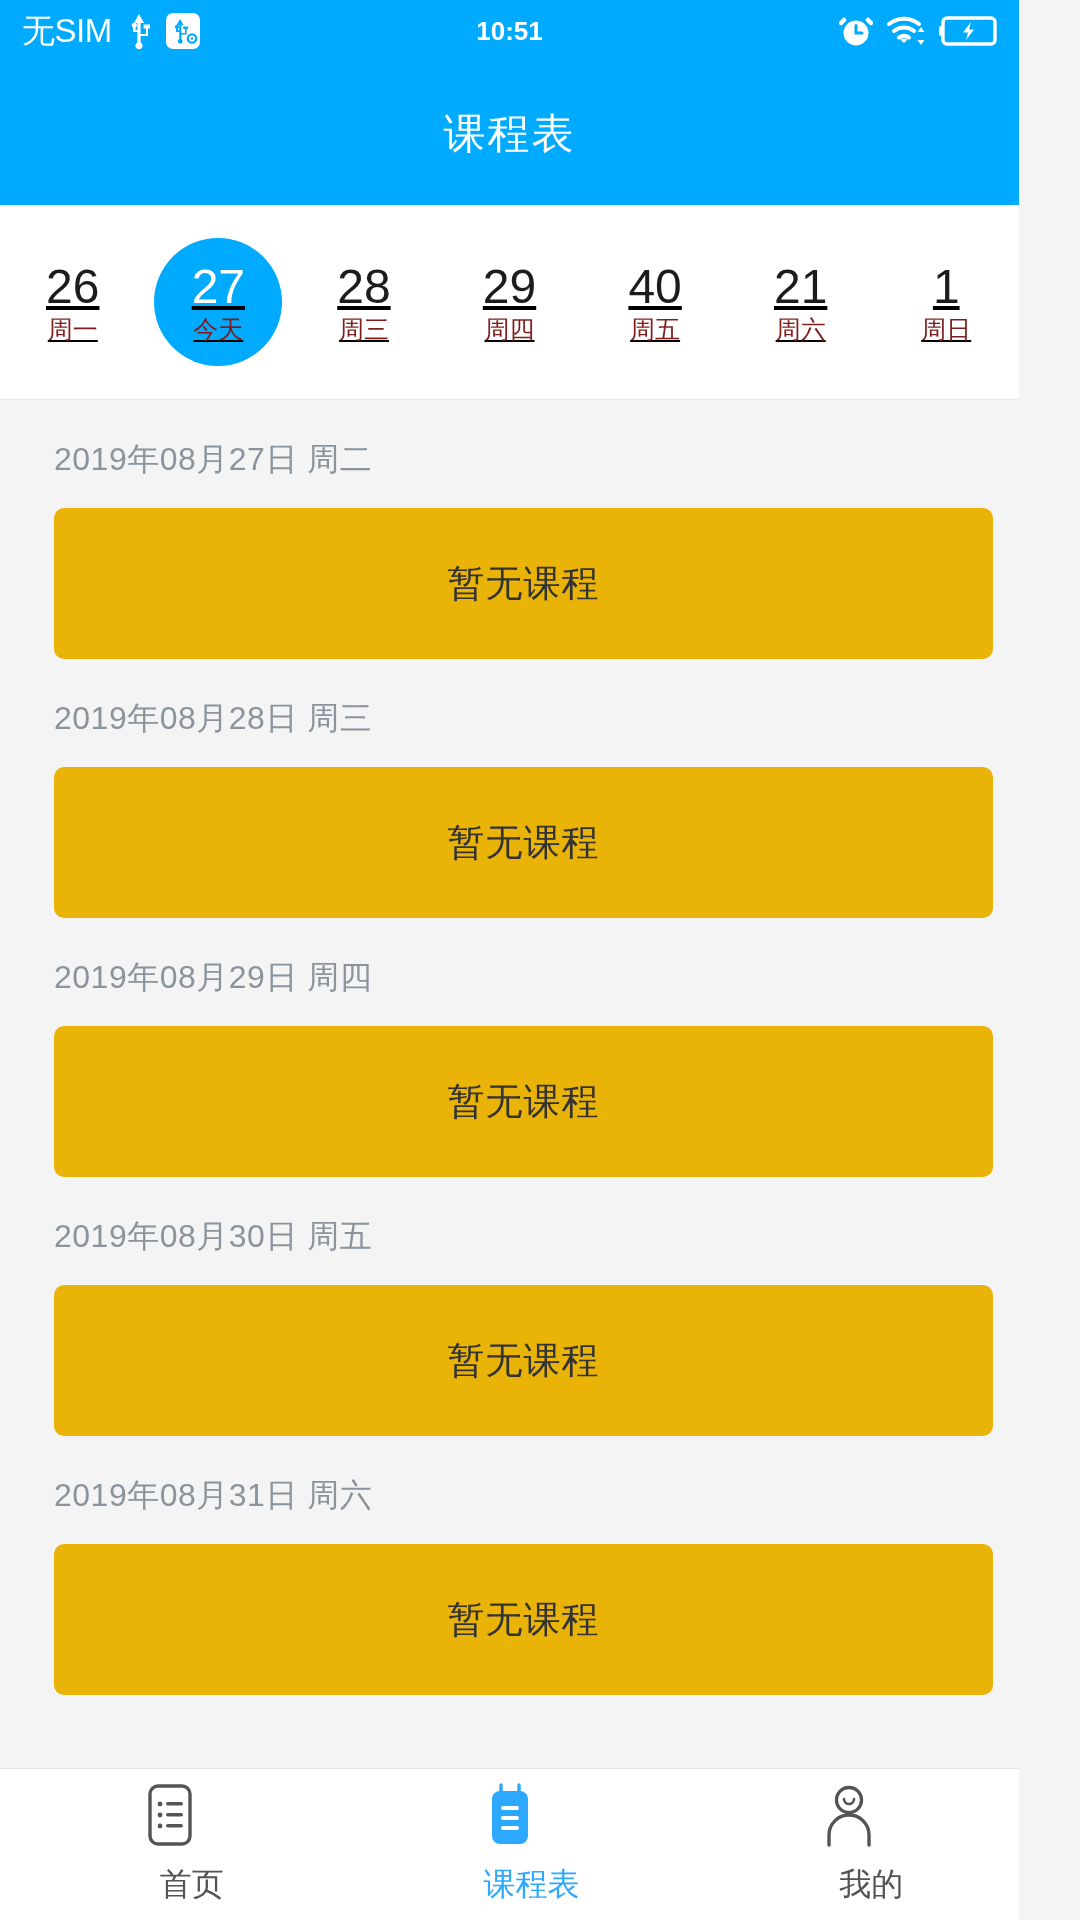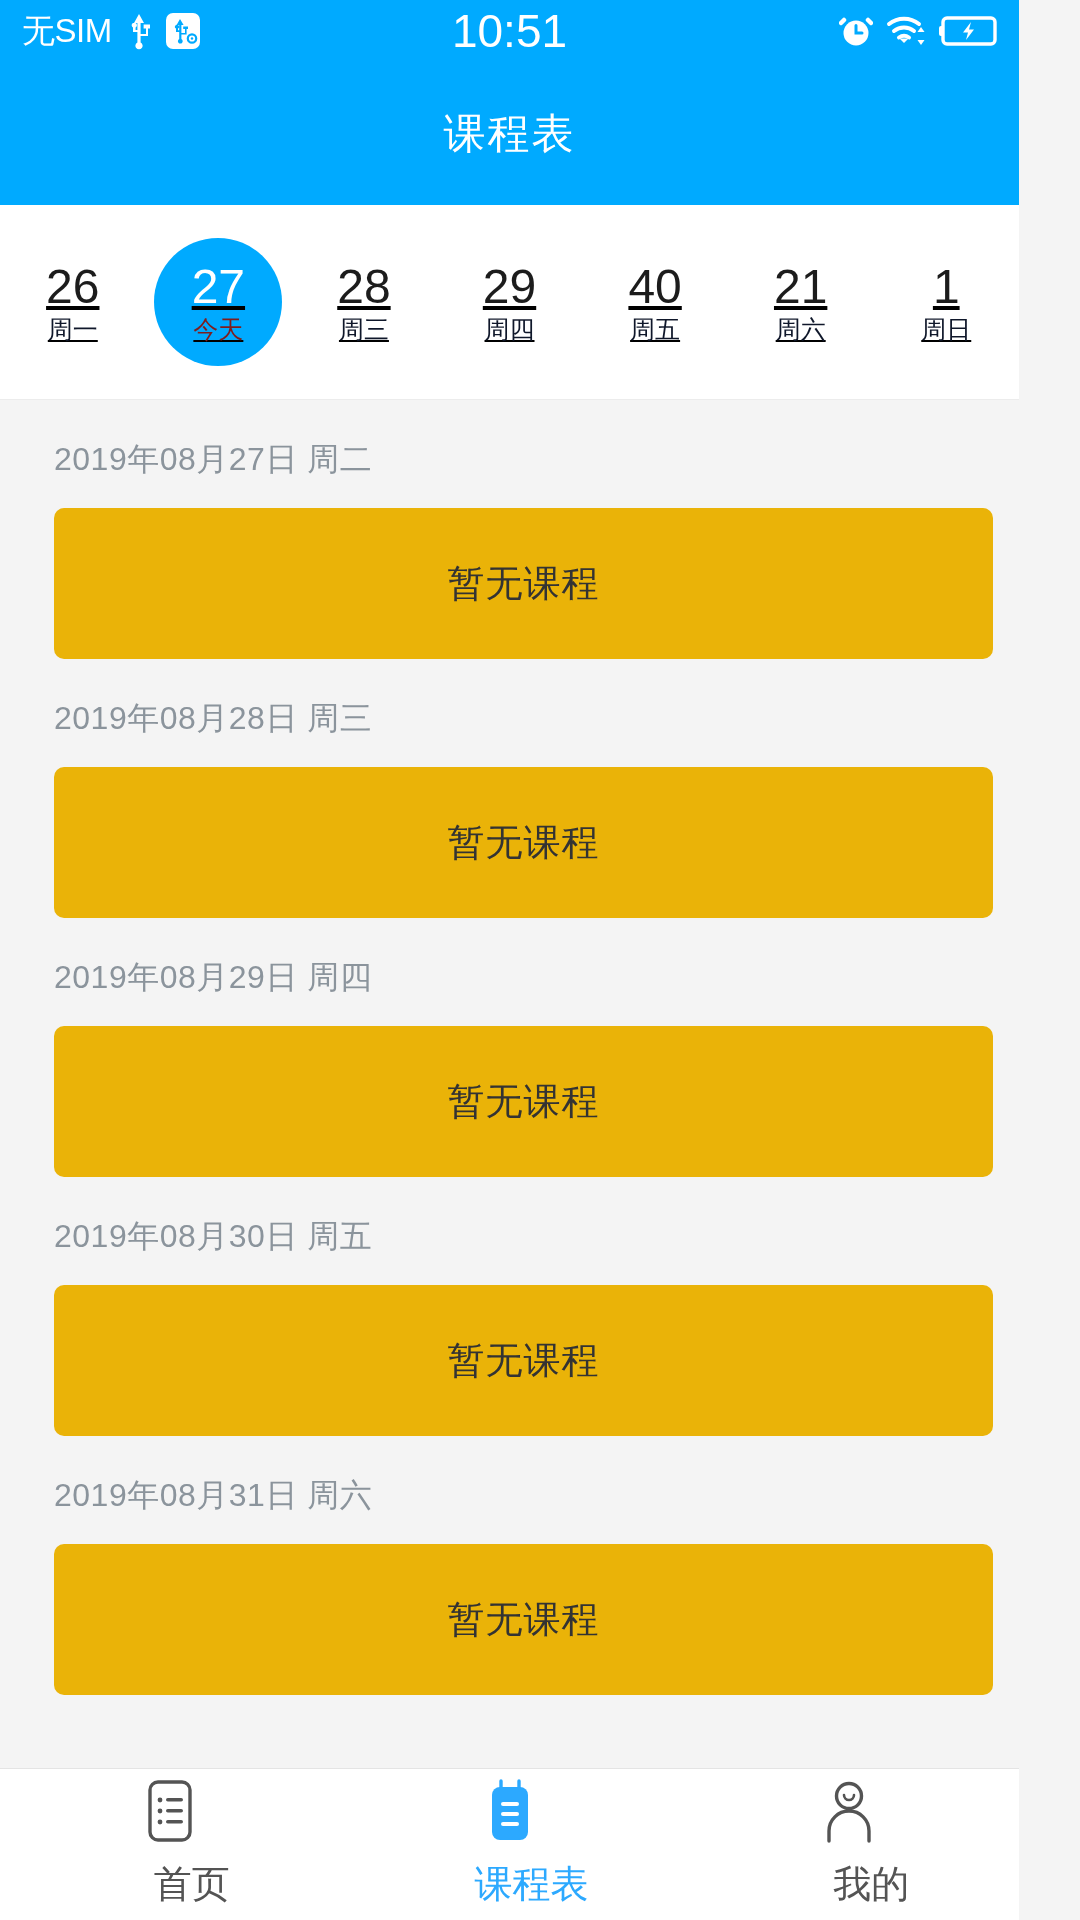--- a/index.html
+++ b/index.html
@@ -13,21 +13,21 @@
   
   .statusbar {
     height:62px; background:#00AAFF; color:#fff;
     display:flex; align-items:center; padding:0 22px;
     flex:0 0 auto; position:relative;
   }
   .sb-left { display:flex; align-items:center; gap:14px; }
   .sb-carrier { font-size:33px; font-weight:400; letter-spacing:-0.5px; }
   .sb-time {
     position:absolute; left:0; right:0; text-align:center;
-    font-size:46px; font-weight:400; pointer-events:none;
+    font-size:26px; font-weight:700; pointer-events:none;
   }
   .sb-right { margin-left:auto; display:flex; align-items:center; gap:13px; z-index:2; }
   .icon-svg { display:block; }
 
   
   .titlebar {
     background:#00AAFF; color:#fff; height:143px;
     display:flex; align-items:center; justify-content:center;
     flex:0 0 auto;
   }
@@ -43,21 +43,21 @@
     display:flex; flex-direction:column; align-items:center; justify-content:center;
     position:relative;
   }
   .day .pill {
     width:128px; height:128px; border-radius:50%;
     display:flex; flex-direction:column; align-items:center; justify-content:center;
     gap:6px;
   }
   .day.active .pill { background:#00AAFF; }
   .day .dnum { font-size:48px; color:#1c1c1c; line-height:1; font-weight:400; }
-  .day .dlab { font-size:25px; color:#0f172a; line-height:1; }
+  .day .dlab { font-size:25px; color:#7f1d1d; line-height:1; }
   .day.active .dnum { color:#fff; }
   .day.active .dlab { color:#7f1d1d; }
 
   
   .list {
     flex:1 1 auto; background:#f4f4f4; overflow:hidden; position:relative;margin-left:28px;
   }
   .section { padding:0 26px; }
   .sec-head {
     font-size:32px; color:#8b949c; padding:38px 0 26px 0; letter-spacing:0.5px;
@@ -70,21 +70,21 @@
 
   
   .tabbar {
     flex:0 0 auto; height:152px; background:#ffffff;
     border-top:1px solid #e4e4e4; display:flex;
   }
   .tab {
     flex:1 1 0; display:flex; flex-direction:column;
     align-items:center; justify-content:center; gap:14px;
   }
-  .tab .tlabel { font-size:38px; color:#545454;margin-left:44px; }
+  .tab .tlabel { font-size:32px; color:#545454;margin-left:44px; }
   .tab.active .tlabel { color:#2CA9FF; }
   .tab-ico { width:62px; height:66px; display:block; }
 </style>
 </head>
 <body>
 
 <div id="app">
 
   <div class="statusbar">
     <div class="sb-left">

